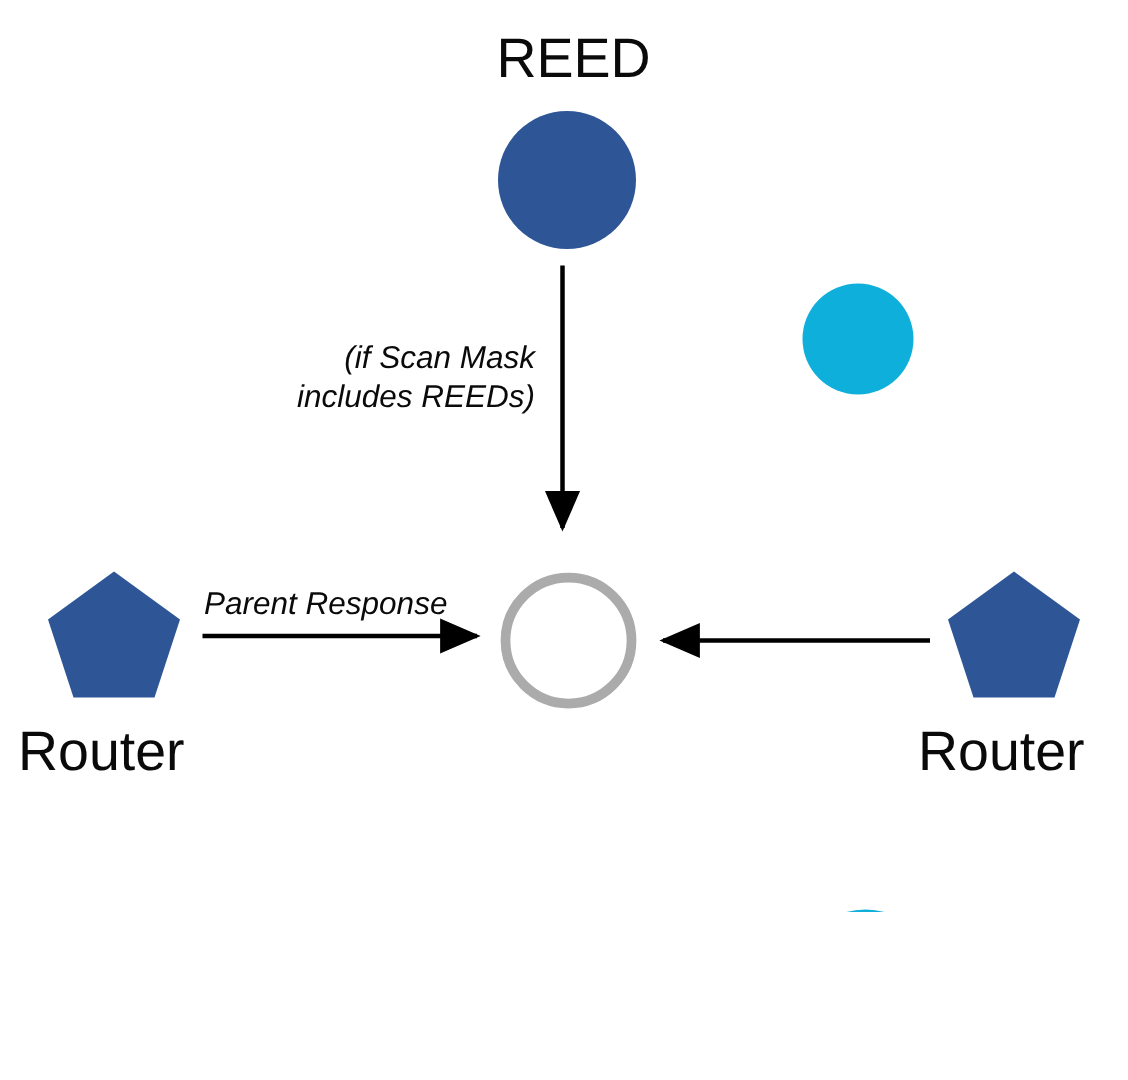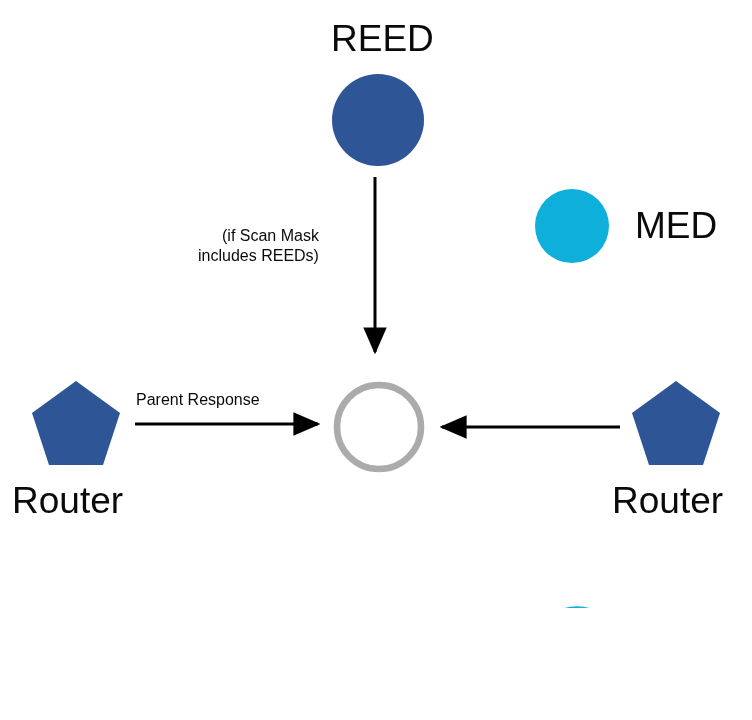--- a/index.html
+++ b/index.html
@@ -29,21 +29,22 @@
     font-family: "Liberation Sans", sans-serif;
     font-size: 37px;
     font-weight: 400;
     color: #0a0a0a;
     white-space: nowrap;
     line-height: 1;
   }
   .edge-label {
     position: absolute;
     font-family: "Liberation Sans", sans-serif;
-    font-size: 16px;
+    font-size: 21px;
+    font-style: italic;
     font-weight: 400;
     color: #0a0a0a;
     white-space: nowrap;
     line-height: 1.25;
   }
   .edge-label.multiline {
     white-space: pre;
     text-align: right;
   }
   #label-reed   { left: 331px; top: 20px; }
@@ -82,21 +83,20 @@
     <line x1="375" y1="177" x2="375" y2="352" stroke="#000000" stroke-width="3" marker-end="url(#arrowhead-black)"></line>
 
     <line x1="135" y1="424" x2="318" y2="424" stroke="#000000" stroke-width="3" marker-end="url(#arrowhead-black)"></line>
 
     <line x1="620" y1="427" x2="442" y2="427" stroke="#000000" stroke-width="3" marker-end="url(#arrowhead-black)"></line>
 
   </svg>
 
   <div class="node-label" id="label-reed">REED</div>
 
-  <div class="node-label" id="label-med">MED</div>
 
   <div class="node-label" id="label-router-left">Router</div>
 
   <div class="node-label" id="label-router-right">Router</div>
 
 
   <div class="edge-label multiline" id="label-scan-mask">(if Scan Mask
 includes REEDs)</div>
 
   <div class="edge-label" id="label-parent-response">Parent Response</div>

